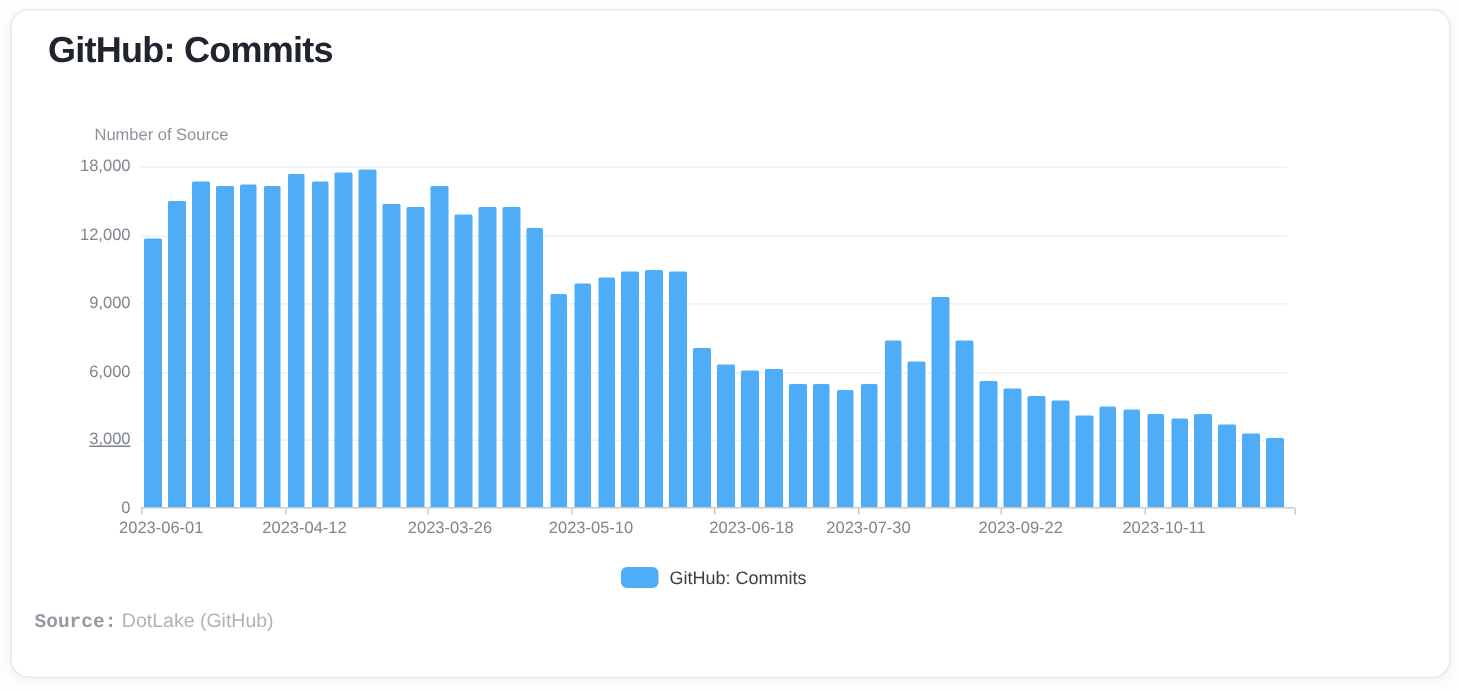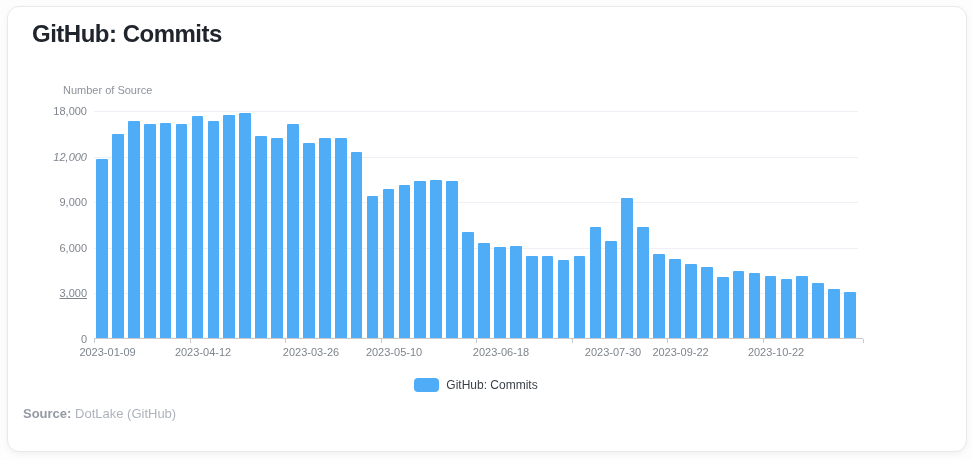--- a/index.html
+++ b/index.html
@@ -34,39 +34,39 @@
   }
   .legend {
     position:absolute; left:86px; top:371px; width:764px;
     display:flex; justify-content:center; align-items:center; gap:7px;
   }
   .legend-swatch { width:25px; height:14px; border-radius:4px; background:#4fadf7; }
   .legend-label { font-size:12px; color:#3a3f47; }
   .source {
     position:absolute; left:15px; top:399px; font-size:13px; color:#aeb3bb;
   }
-  .source b { color:#949aa4; font-weight:700; }
+  .source b { color:#949aa4; font-weight:700;font-family:Liberation Mono, monospace; }
 </style>
 </head>
 <body>
 
 <div class="card">
   <div class="title">GitHub: Commits</div>
   <div class="ylabel">Number of Source</div>
   <div class="plot">
     <div class="axis-x"></div>
   <div class="ytick-label" style="top: 228px;">0</div>
       <div class="gridline" style="top: 182.4px;"></div>
       <div class="ytick-label" style="top: 182.4px; text-decoration: underline;">3,000</div>
       <div class="gridline" style="top: 136.8px;"></div>
       <div class="ytick-label" style="top: 136.8px;">6,000</div>
       <div class="gridline" style="top: 91.2px;"></div>
       <div class="ytick-label" style="top: 91.2px;">9,000</div>
       <div class="gridline" style="top: 45.6px;"></div>
-      <div class="ytick-label" style="top: 45.6px; font-style: italic;">12,000</div>
+      <div class="ytick-label" style="top: 45.6px;">12,000</div>
       <div class="gridline" style="top: 0px;"></div>
       <div class="ytick-label" style="top: 0px;">18,000</div>
       <div class="bar" title="2023-01-01: 11800" style="left: 2.14875px; width: 11.6192px; height: 179.36px; background: rgb(79, 173, 247);"></div>
       <div class="bar" title="2023-01-08: 13400" style="left: 18.0654px; width: 11.6192px; height: 203.68px; background: rgb(79, 173, 247);"></div>
       <div class="bar" title="2023-01-15: 14300" style="left: 33.9821px; width: 11.6192px; height: 217.36px; background: rgb(79, 173, 247);"></div>
       <div class="bar" title="2023-01-22: 14050" style="left: 49.8987px; width: 11.6192px; height: 213.56px; background: rgb(79, 173, 247);"></div>
       <div class="bar" title="2023-01-29: 14150" style="left: 65.8154px; width: 11.6192px; height: 215.08px; background: rgb(79, 173, 247);"></div>
       <div class="bar" title="2023-02-05: 14100" style="left: 81.7321px; width: 11.6192px; height: 214.32px; background: rgb(79, 173, 247);"></div>
       <div class="bar" title="2023-02-12: 14600" style="left: 97.6488px; width: 11.6192px; height: 221.92px; background: rgb(79, 173, 247);"></div>
       <div class="bar" title="2023-02-19: 14250" style="left: 113.565px; width: 11.6192px; height: 216.6px; background: rgb(79, 173, 247);"></div>
@@ -104,35 +104,35 @@
       <div class="bar" title="2023-10-01: 4000" style="left: 622.899px; width: 11.6192px; height: 60.8px; background: rgb(79, 173, 247);"></div>
       <div class="bar" title="2023-10-08: 4400" style="left: 638.815px; width: 11.6192px; height: 66.88px; background: rgb(79, 173, 247);"></div>
       <div class="bar" title="2023-10-15: 4250" style="left: 654.732px; width: 11.6192px; height: 64.6px; background: rgb(79, 173, 247);"></div>
       <div class="bar" title="2023-10-22: 4050" style="left: 670.649px; width: 11.6192px; height: 61.56px; background: rgb(79, 173, 247);"></div>
       <div class="bar" title="2023-10-29: 3850" style="left: 686.565px; width: 11.6192px; height: 58.52px; background: rgb(79, 173, 247);"></div>
       <div class="bar" title="2023-11-05: 4100" style="left: 702.482px; width: 11.6192px; height: 62.32px; background: rgb(79, 173, 247);"></div>
       <div class="bar" title="2023-11-12: 3600" style="left: 718.399px; width: 11.6192px; height: 54.72px; background: rgb(79, 173, 247);"></div>
       <div class="bar" title="2023-11-19: 3200" style="left: 734.315px; width: 11.6192px; height: 48.64px; background: rgb(79, 173, 247);"></div>
       <div class="bar" title="2023-11-26: 3000" style="left: 750.232px; width: 11.6192px; height: 45.6px; background: rgb(79, 173, 247);"></div>
       <div class="xtick" style="left: 0px;"></div>
-      <div class="xtick-label" style="left: 13.5292px;">2023-01-09</div>
+      <div class="xtick-label" style="left: 13.5292px;">2023-06-01</div>
       <div class="xtick" style="left: 95.5px;"></div>
       <div class="xtick-label" style="left: 109.029px;">2023-04-12</div>
       <div class="xtick" style="left: 191px;"></div>
-      <div class="xtick-label" style="left: 217px;">2023-03-26</div>
+      <div class="xtick-label" style="left: 206px;">2023-03-26</div>
       <div class="xtick" style="left: 286.5px;"></div>
       <div class="xtick-label" style="left: 300.029px;">2023-05-10</div>
       <div class="xtick" style="left: 382px;"></div>
       <div class="xtick-label" style="left: 407px;">2023-06-18</div>
       <div class="xtick" style="left: 477.5px;"></div>
-      <div class="xtick-label" style="left: 519px; text-align: right;">2023-07-30</div>
+      <div class="xtick-label" style="left: 485px; text-align: right;">2023-07-30</div>
       <div class="xtick" style="left: 573px;"></div>
       <div class="xtick-label" style="left: 586.529px;">2023-09-22</div>
       <div class="xtick" style="left: 668.5px;"></div>
-      <div class="xtick-label" style="left: 682.029px;">2023-10-22</div>
+      <div class="xtick-label" style="left: 682.029px;">2023-10-11</div>
       <div class="xtick" style="left: 768.584px;"></div>
     </div>
   <div class="legend">
     <span class="legend-swatch" style="background: rgb(79, 173, 247);"></span>
     <span class="legend-label">GitHub: Commits</span>
   </div>
   <div class="source"><b>Source:</b> <span>DotLake (GitHub)</span></div>
 </div>
 
 </body></html>

